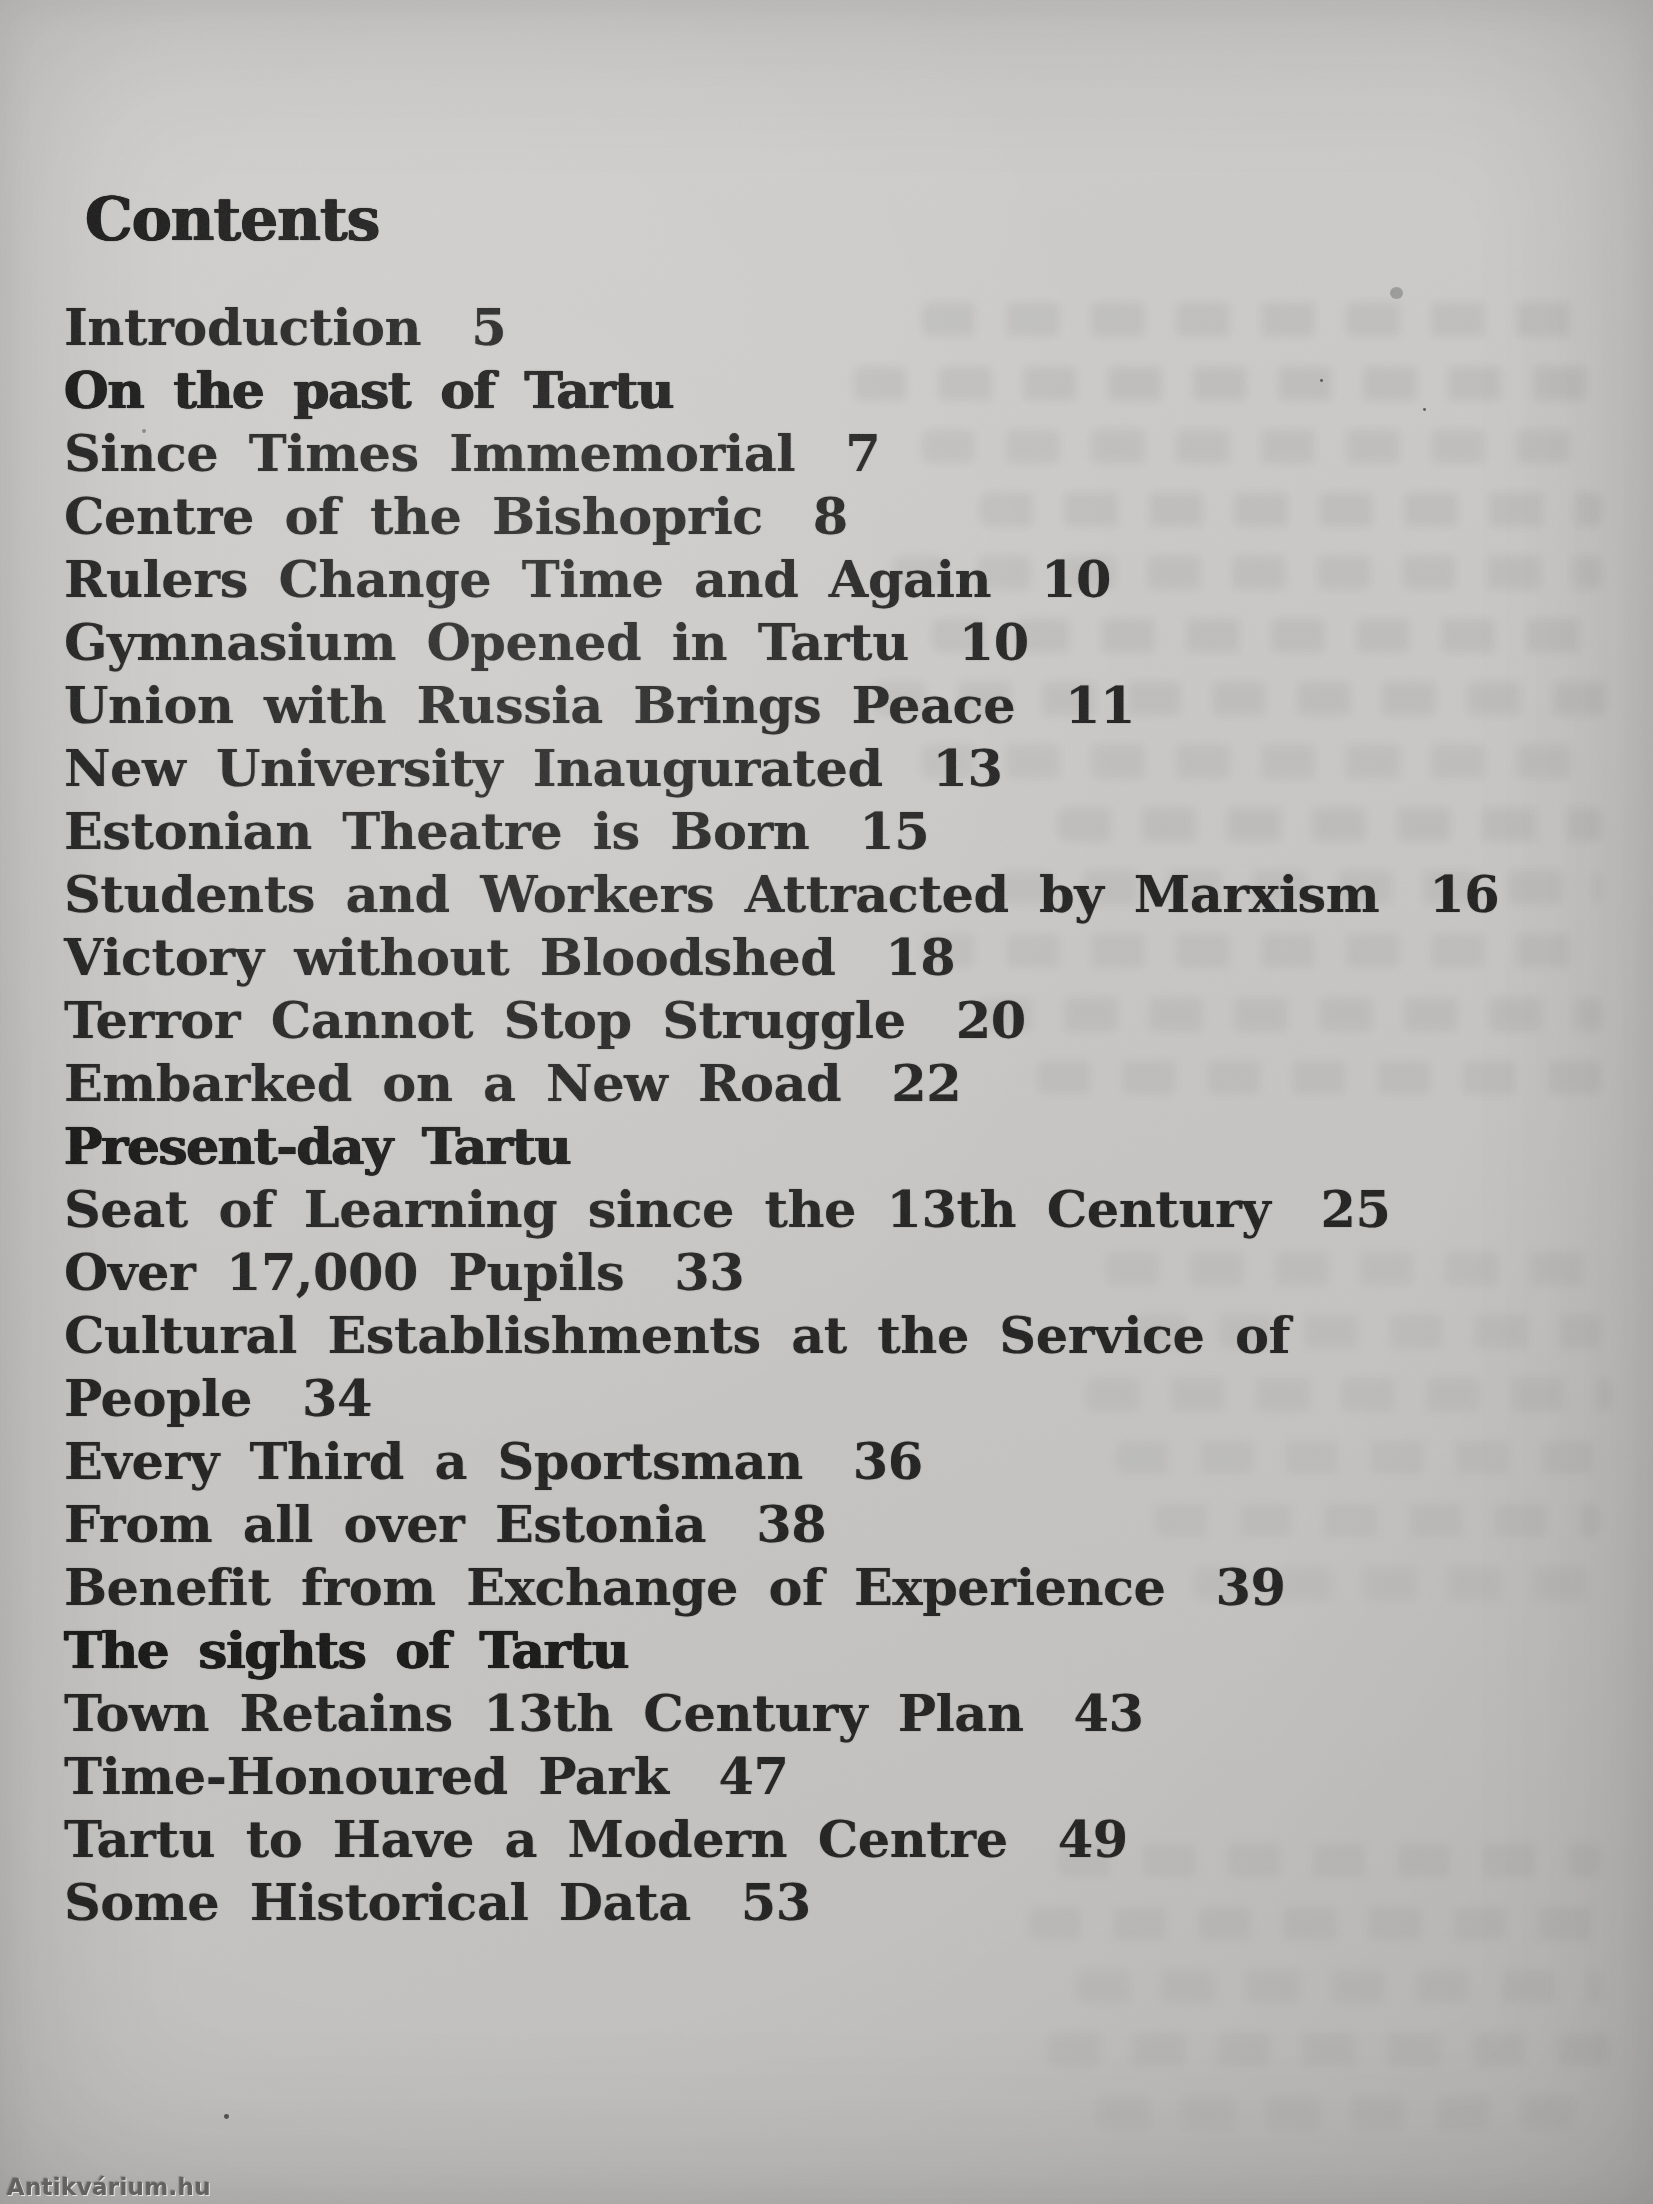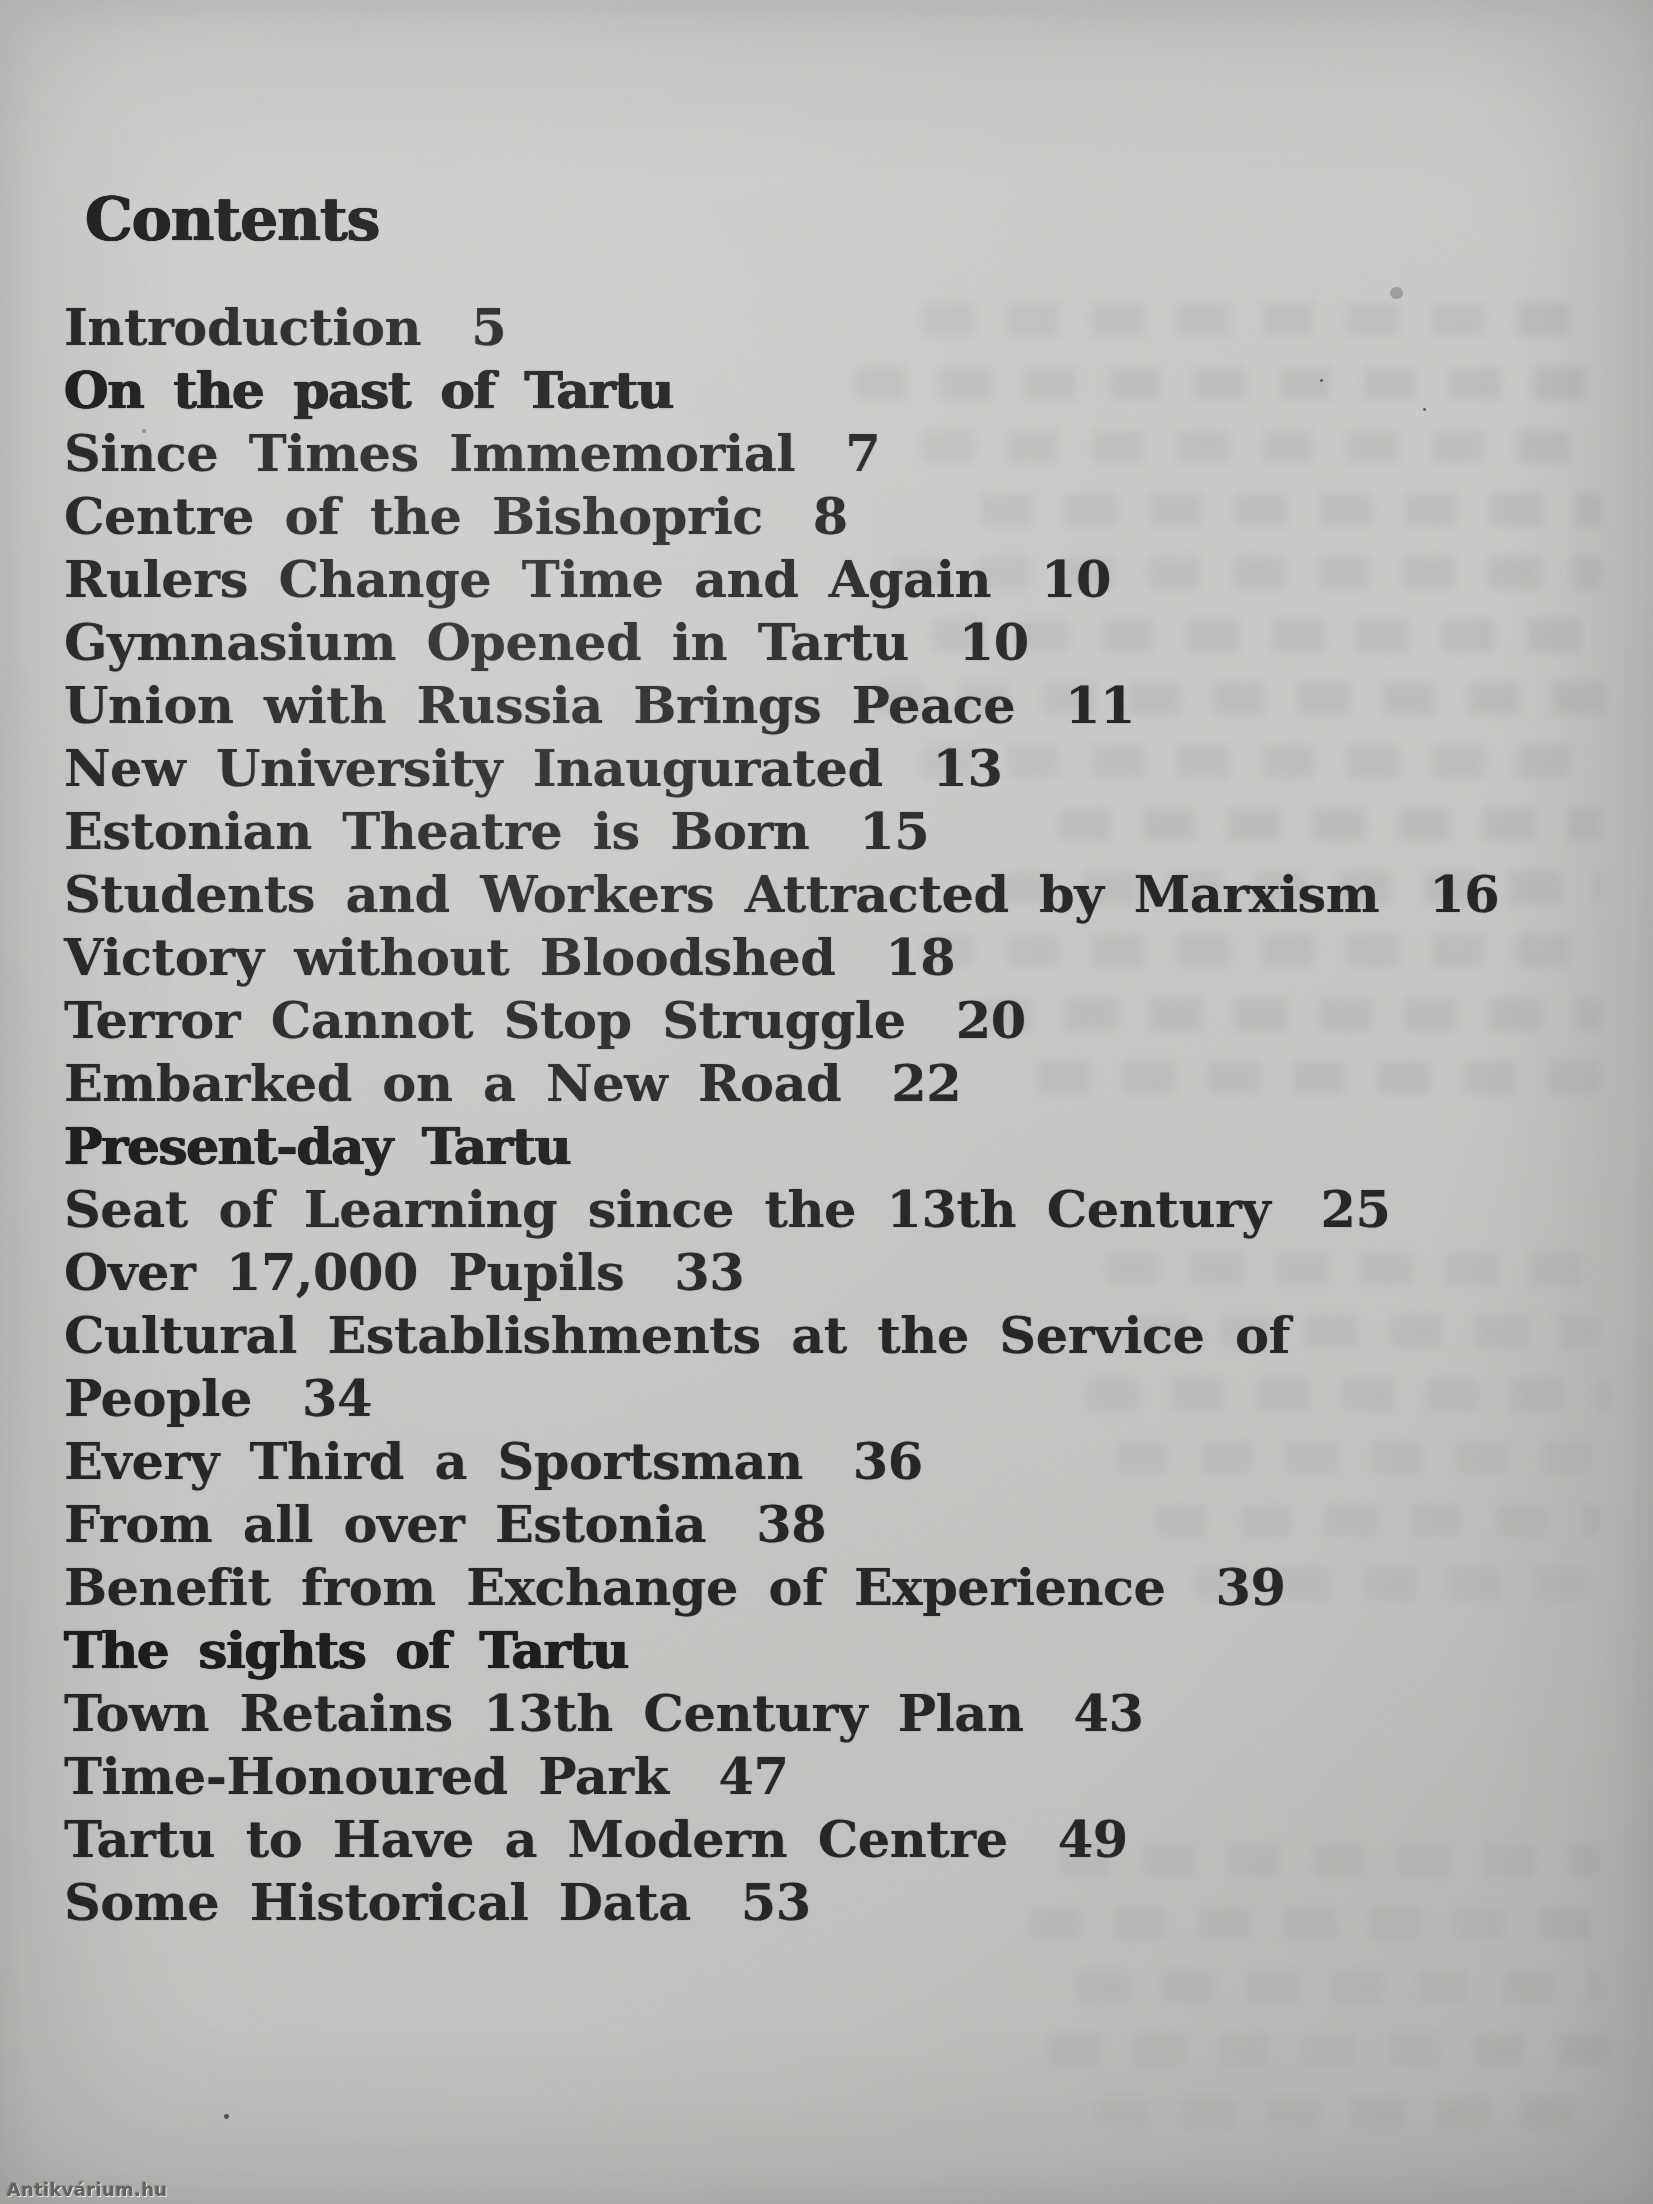--- a/index.html
+++ b/index.html
@@ -94,21 +94,21 @@
     box-shadow: inset 0 0 184px rgba(0,0,0,0.16), inset 0 0 44px rgba(0,0,0,0.05);
   }
 
   
   .watermark {
     position: absolute;
     left: 6.8px;
     bottom: 4.9px;
     font-family: "DejaVu Sans", "Liberation Sans", sans-serif;
     font-weight: bold;
-    font-size: 18px;
+    font-size: 23px;
     letter-spacing: 0.3px;
     color: #63625f;
     text-shadow: 1px 1px 0 rgba(238,238,236,0.85), -1px -1px 1px rgba(40,40,40,0.28);
   }
 </style>
 </head>
 <body>
 
 <div class="page">
 

